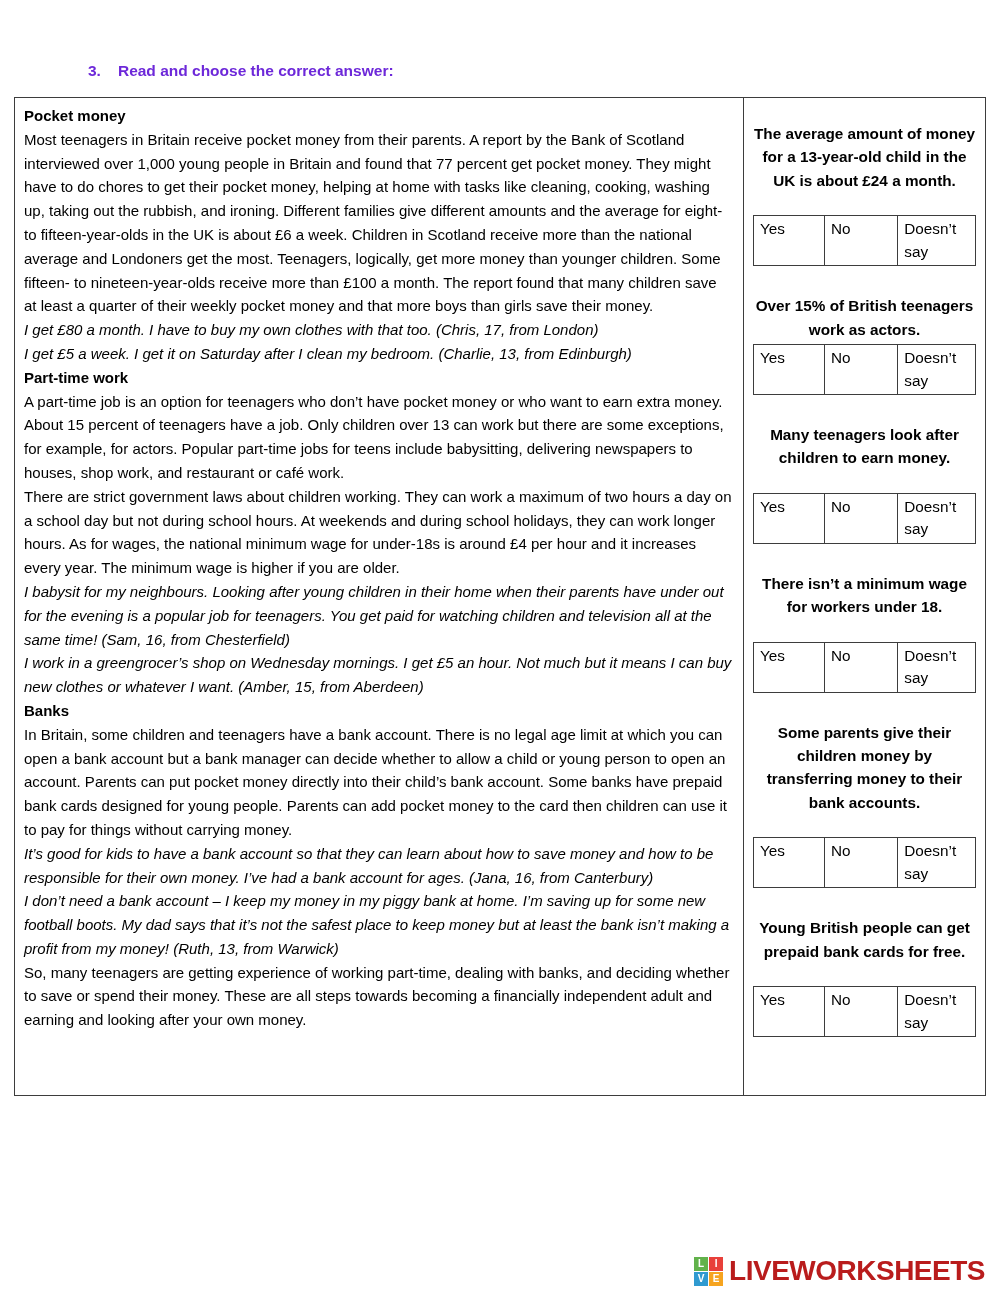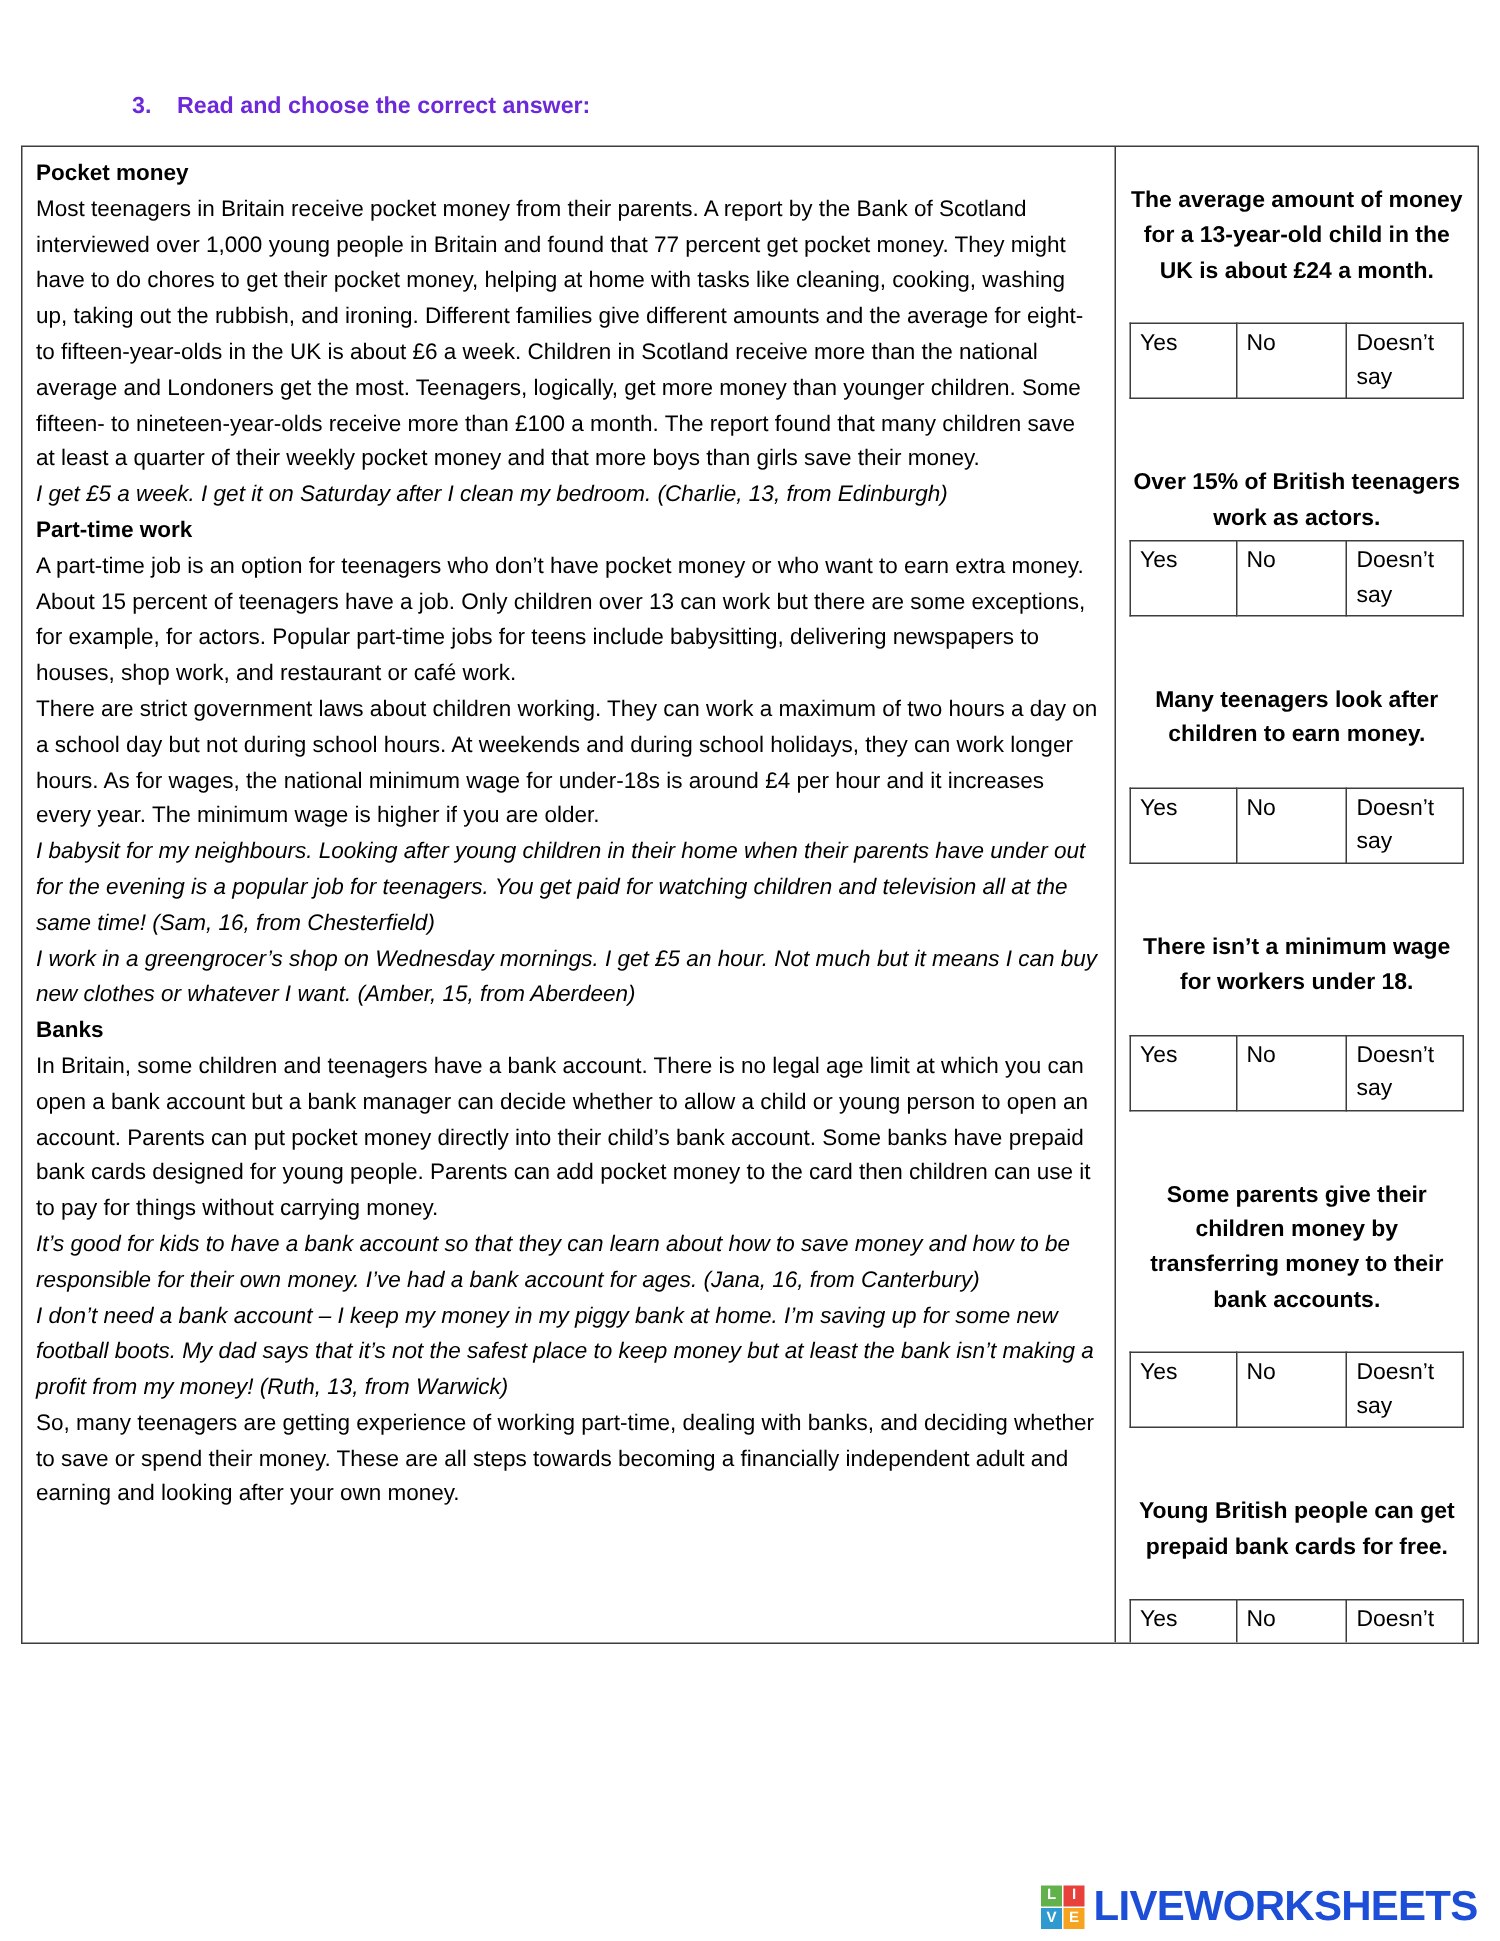--- a/index.html
+++ b/index.html
@@ -49,21 +49,21 @@
   .question .statement {
     font-weight:bold;
     margin-bottom:23px;
     text-align:center;
   }
   .question.tight .statement { margin-bottom:3px; }
 
   table.answers {
     border-collapse:collapse;
     width:100%;
-    margin-bottom:44px;
+    margin-bottom:28px;
     table-layout:fixed;
     border-radius:18px;
   }
   table.answers td {
     border:1px solid #3d3d3d;
     vertical-align:top;
     padding:2px 6px;
     height:45px;
     font-size:15.3px;
     line-height:22.5px;
@@ -86,39 +86,40 @@
   }
   .logo-grid .sq {
     display:flex; align-items:center; justify-content:center;
     color:#fff; font-weight:bold; font-size:10px;
     font-family:"Liberation Sans", sans-serif;
   }
   .brand-text {
     font-size:28px;
     font-weight:bold;
     letter-spacing:-0.5px;
-    color:#1d4ed8;
+    color:#b91c1c;
     font-family:"Liberation Sans", sans-serif;
     text-align:right;
   }
 </style>
 </head>
 <body>
 
 <div class="page">
 
   <div class="heading">
     <span class="num">3.</span><span>Read and choose the correct answer:</span>
   </div>
 
   <div class="worksheet-box">
 
     <div class="article-col">
       <p class="t-bold">Pocket money</p>
       <p>Most teenagers in Britain receive pocket money from their parents. A report by the Bank of Scotland interviewed over 1,000 young people in Britain and found that 77 percent get pocket money. They might have to do chores to get their pocket money, helping at home with tasks like cleaning, cooking, washing up, taking out the rubbish, and ironing. Different families give different amounts and the average for eight- to fifteen-year-olds in the UK is about £6 a week. Children in Scotland receive more than the national average and Londoners get the most. Teenagers, logically, get more money than younger children. Some fifteen- to nineteen-year-olds receive more than £100 a month. The report found that many children save at least a quarter of their weekly pocket money and that more boys than girls save their money.</p>
+      <p class="t-italic">I get £80 a month. I have to buy my own clothes with that too. (Chris, 17, from London)</p>
       <p class="t-italic">I get £5 a week. I get it on Saturday after I clean my bedroom. (Charlie, 13, from Edinburgh)</p>
       <p class="t-bold">Part-time work</p>
       <p>A part-time job is an option for teenagers who don’t have pocket money or who want to earn extra money. About 15 percent of teenagers have a job. Only children over 13 can work but there are some exceptions, for example, for actors. Popular part-time jobs for teens include babysitting, delivering newspapers to houses, shop work, and restaurant or café work.</p>
       <p>There are strict government laws about children working. They can work a maximum of two hours a day on a school day but not during school hours. At weekends and during school holidays, they can work longer hours. As for wages, the national minimum wage for under-18s is around £4 per hour and it increases every year. The minimum wage is higher if you are older.</p>
       <p class="t-italic">I babysit for my neighbours. Looking after young children in their home when their parents have under out for the evening is a popular job for teenagers. You get paid for watching children and television all at the same time! (Sam, 16, from Chesterfield)</p>
       <p class="t-italic">I work in a greengrocer’s shop on Wednesday mornings. I get £5 an hour. Not much but it means I can buy new clothes or whatever I want. (Amber, 15, from Aberdeen)</p>
       <p class="t-bold">Banks</p>
       <p>In Britain, some children and teenagers have a bank account. There is no legal age limit at which you can open a bank account but a bank manager can decide whether to allow a child or young person to open an account. Parents can put pocket money directly into their child’s bank account. Some banks have prepaid bank cards designed for young people. Parents can add pocket money to the card then children can use it to pay for things without carrying money.</p>
       <p class="t-italic">It’s good for kids to have a bank account so that they can learn about how to save money and how to be responsible for their own money. I’ve had a bank account for ages. (Jana, 16, from Canterbury)</p>
       <p class="t-italic">I don’t need a bank account – I keep my money in my piggy bank at home. I’m saving up for some new football boots. My dad says that it’s not the safest place to keep money but at least the bank isn’t making a profit from my money! (Ruth, 13, from Warwick)</p>

